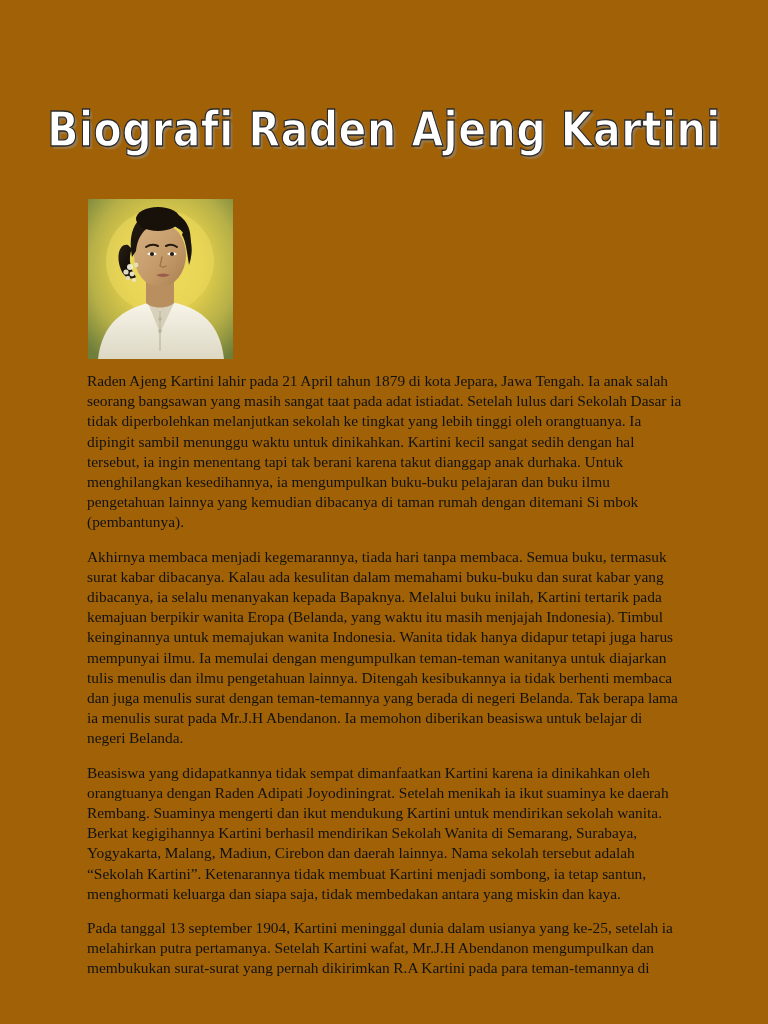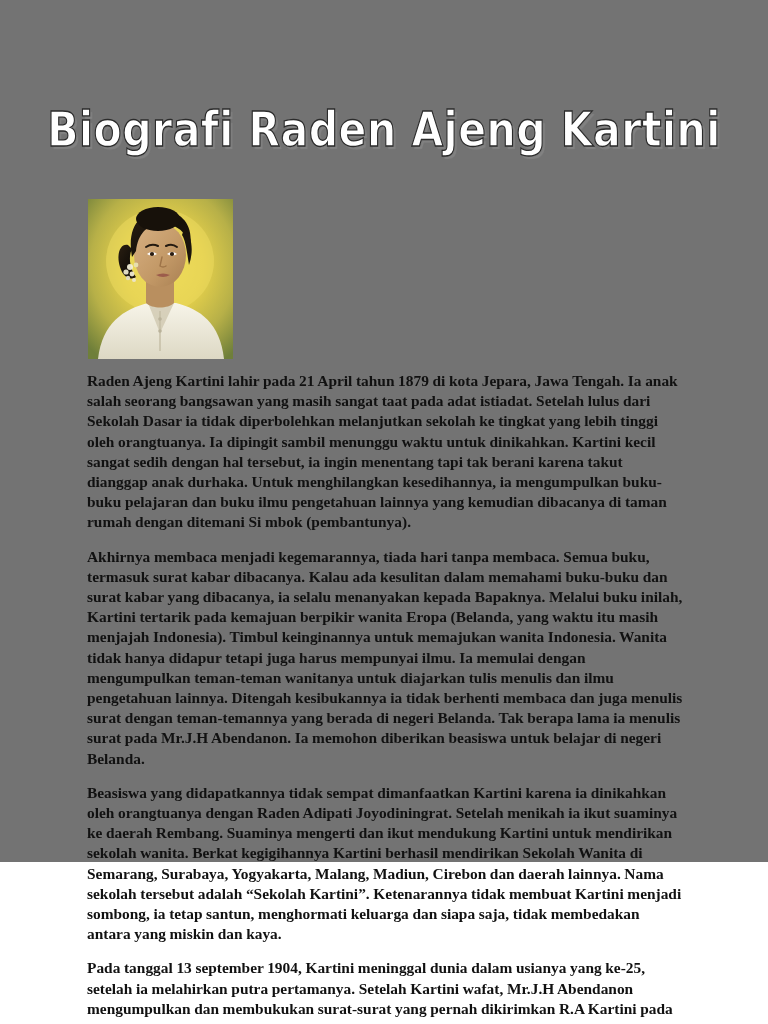--- a/index.html
+++ b/index.html
@@ -11,22 +11,22 @@
     width: 768px;
     height: 1024px;
     overflow: hidden;
     font-family: "Liberation Serif", "DejaVu Serif", serif;
     color: #000000;
   }
 
   .page {
     position: relative;
     width: 768px;
-    height: 862px;
-    background: #737373;
+    height: 1024px;
+    background: #a16207;
     box-sizing: border-box;
   }
 
   
   .title-wrap {
     position: absolute;
     left: 0;
     top: 96px;
     width: 768px;
     text-align: center;
@@ -74,21 +74,20 @@
     width: 597px;
   }
   .body-text p {
     margin: 0 0 14px 0;
     font-family: "Liberation Serif", "DejaVu Serif", serif;
     font-size: 15.4px;
     line-height: 20.2px;
     text-align: left;
     color: #111111;
     word-spacing: -0.2px;
-    font-weight: bold;
   }
   .body-text p:last-child {
     margin-bottom: 0;
   }
 </style>
 </head>
 <body>
 
 <div class="page">
 

